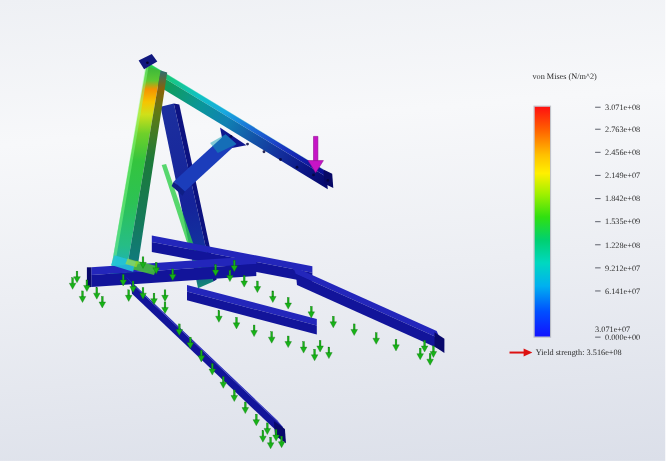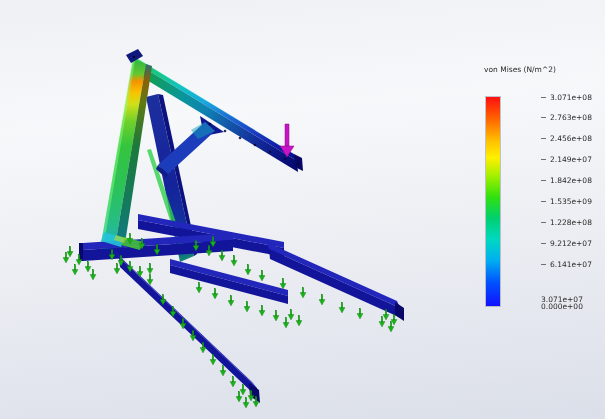--- a/index.html
+++ b/index.html
@@ -1,19 +1,20 @@
 <!DOCTYPE html>
 <html style="--text: #2a2a2a; --yield-arrow: #dd1111; --load-arrow: #c614c6; --load-arrow-dark: #8a088a; --fixture-green: #17b217; --fixture-green-dark: #0c6e0c; --beam-navy: #12149a; --beam-navy-top: #2326bb; --beam-navy-dark: #08086b;"><head>
 <meta charset="utf-8">
 <style>
   html,body{margin:0;padding:0;}
   body{font-family:"DejaVu Sans","Liberation Sans",sans-serif;}
   .viewport{
     position:relative;width:605px;height:419px;overflow:hidden;
     background:linear-gradient(175deg,#eef0f4 0%,#f7f8fa 28%,#eceef3 58%,#dbdfe9 100%);
+    font-family:Liberation Serif, serif;
   }
   .model-svg{position:absolute;left:0;top:0;}
   
   .legend{position:absolute;left:455px;top:60px;width:145px;height:285px;color:var(--text,#2a2a2a);}
   .legend-title{position:absolute;left:29px;top:5px;font-size:7.5px;white-space:nowrap;}
   .legend-bar{position:absolute;left:31px;top:37px;width:14px;height:209px;outline:1px solid rgba(130,134,146,.45);}
   .legend-labels{position:absolute;left:47px;top:37px;width:95px;height:209px;margin-left:39px;}
   .lg-row{position:absolute;left:0;height:9px;display:flex;align-items:center;white-space:nowrap;}
   .lg-tick{display:inline-block;width:5px;height:1px;background:#6b6e78;margin-right:4px;}
   .lg-val{font-size:7.5px;}
@@ -247,19 +248,26 @@
           <span class="lg-val">9.212e+07</span>
         </div>
         <div class="lg-row" style="top: 162.7px;">
           <span class="lg-tick"></span>
           <span class="lg-val">6.141e+07</span>
         </div>
         <div class="lg-row" style="top: 198px; flex-direction: column;">
           <span class="lg-tick"></span>
           <span class="lg-val">3.071e+07</span>
         </div>
-        <div class="lg-row" style="top: 204.5px; flex-direction: column;">
+        <div class="lg-row" style="top: 204.5px;">
           <span class="lg-tick"></span>
           <span class="lg-val">0.000e+00</span>
         </div>
       </div>
+    <div class="yield-row">
+      <svg class="yield-arrow" width="21" height="9" viewBox="0 0 21 9">
+        <rect x="0" y="3.6" width="14" height="1.8" fill="var(--yield-arrow)"></rect>
+        <polygon points="13,0.8 13,8.2 21,4.5" fill="var(--yield-arrow)"></polygon>
+      </svg>
+      <span class="yield-text">Yield strength: 3.516e+08</span>
+    </div>
   </div>
 </div>
 
 </body></html>

